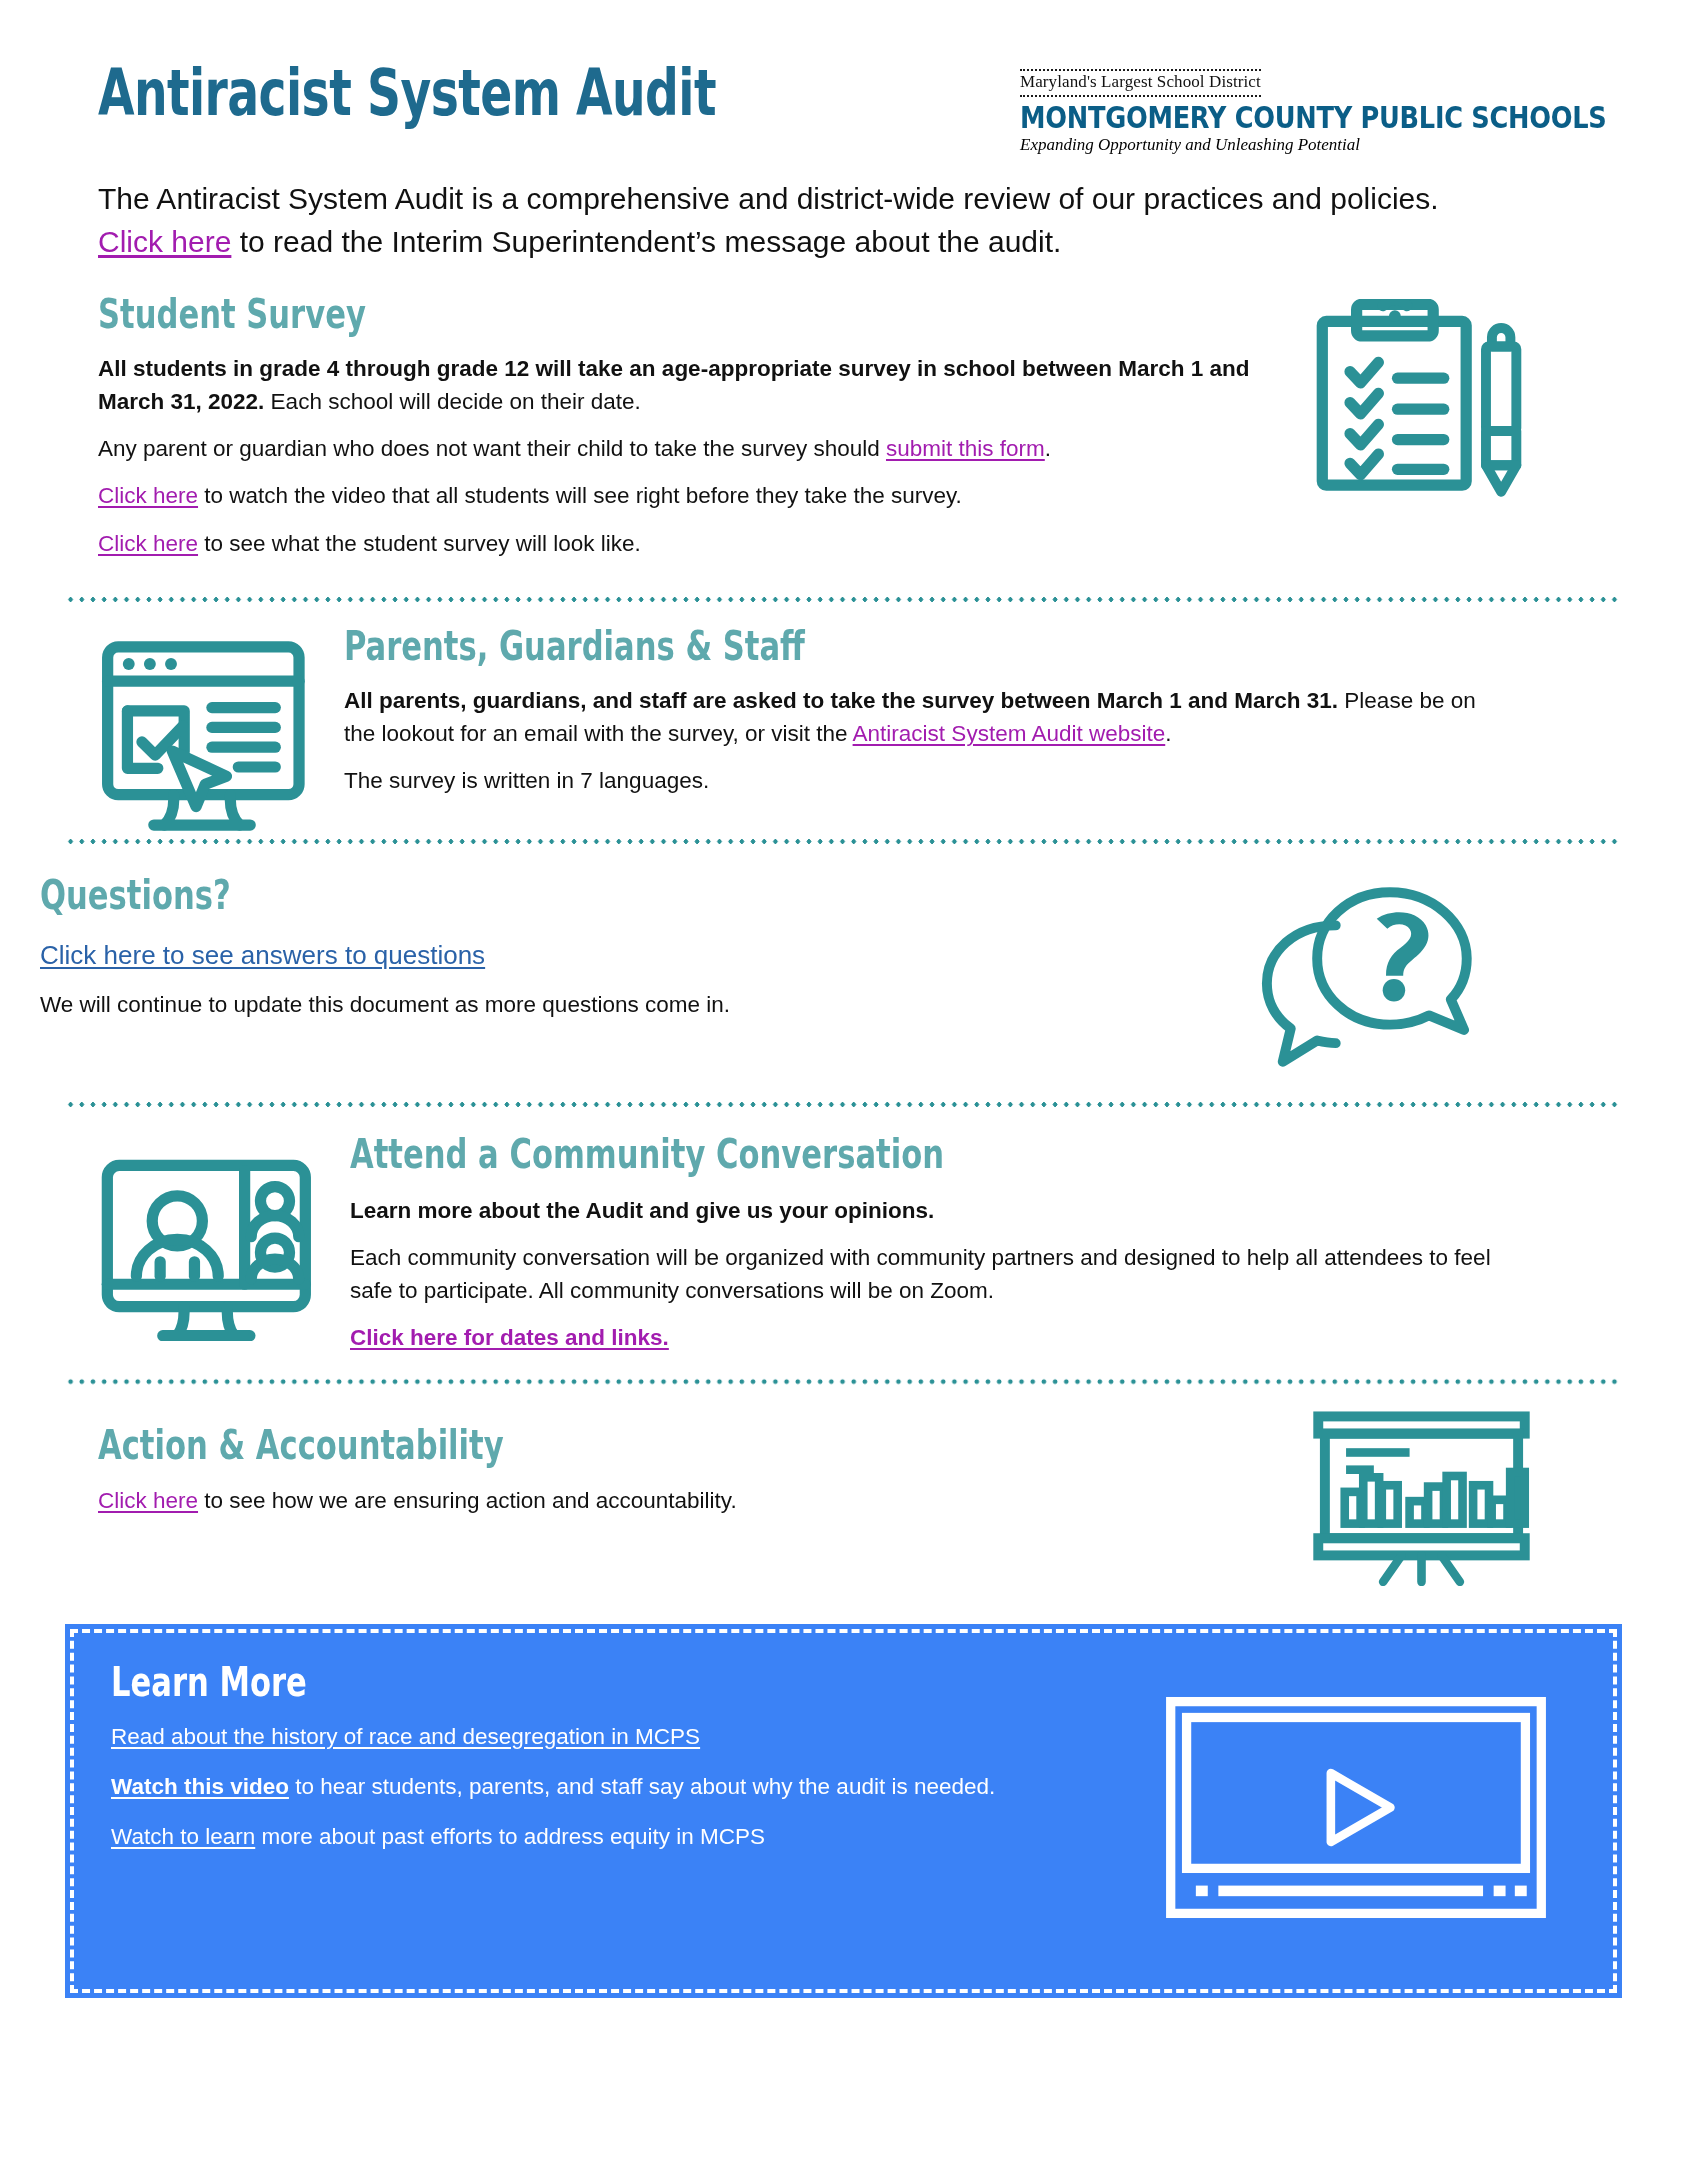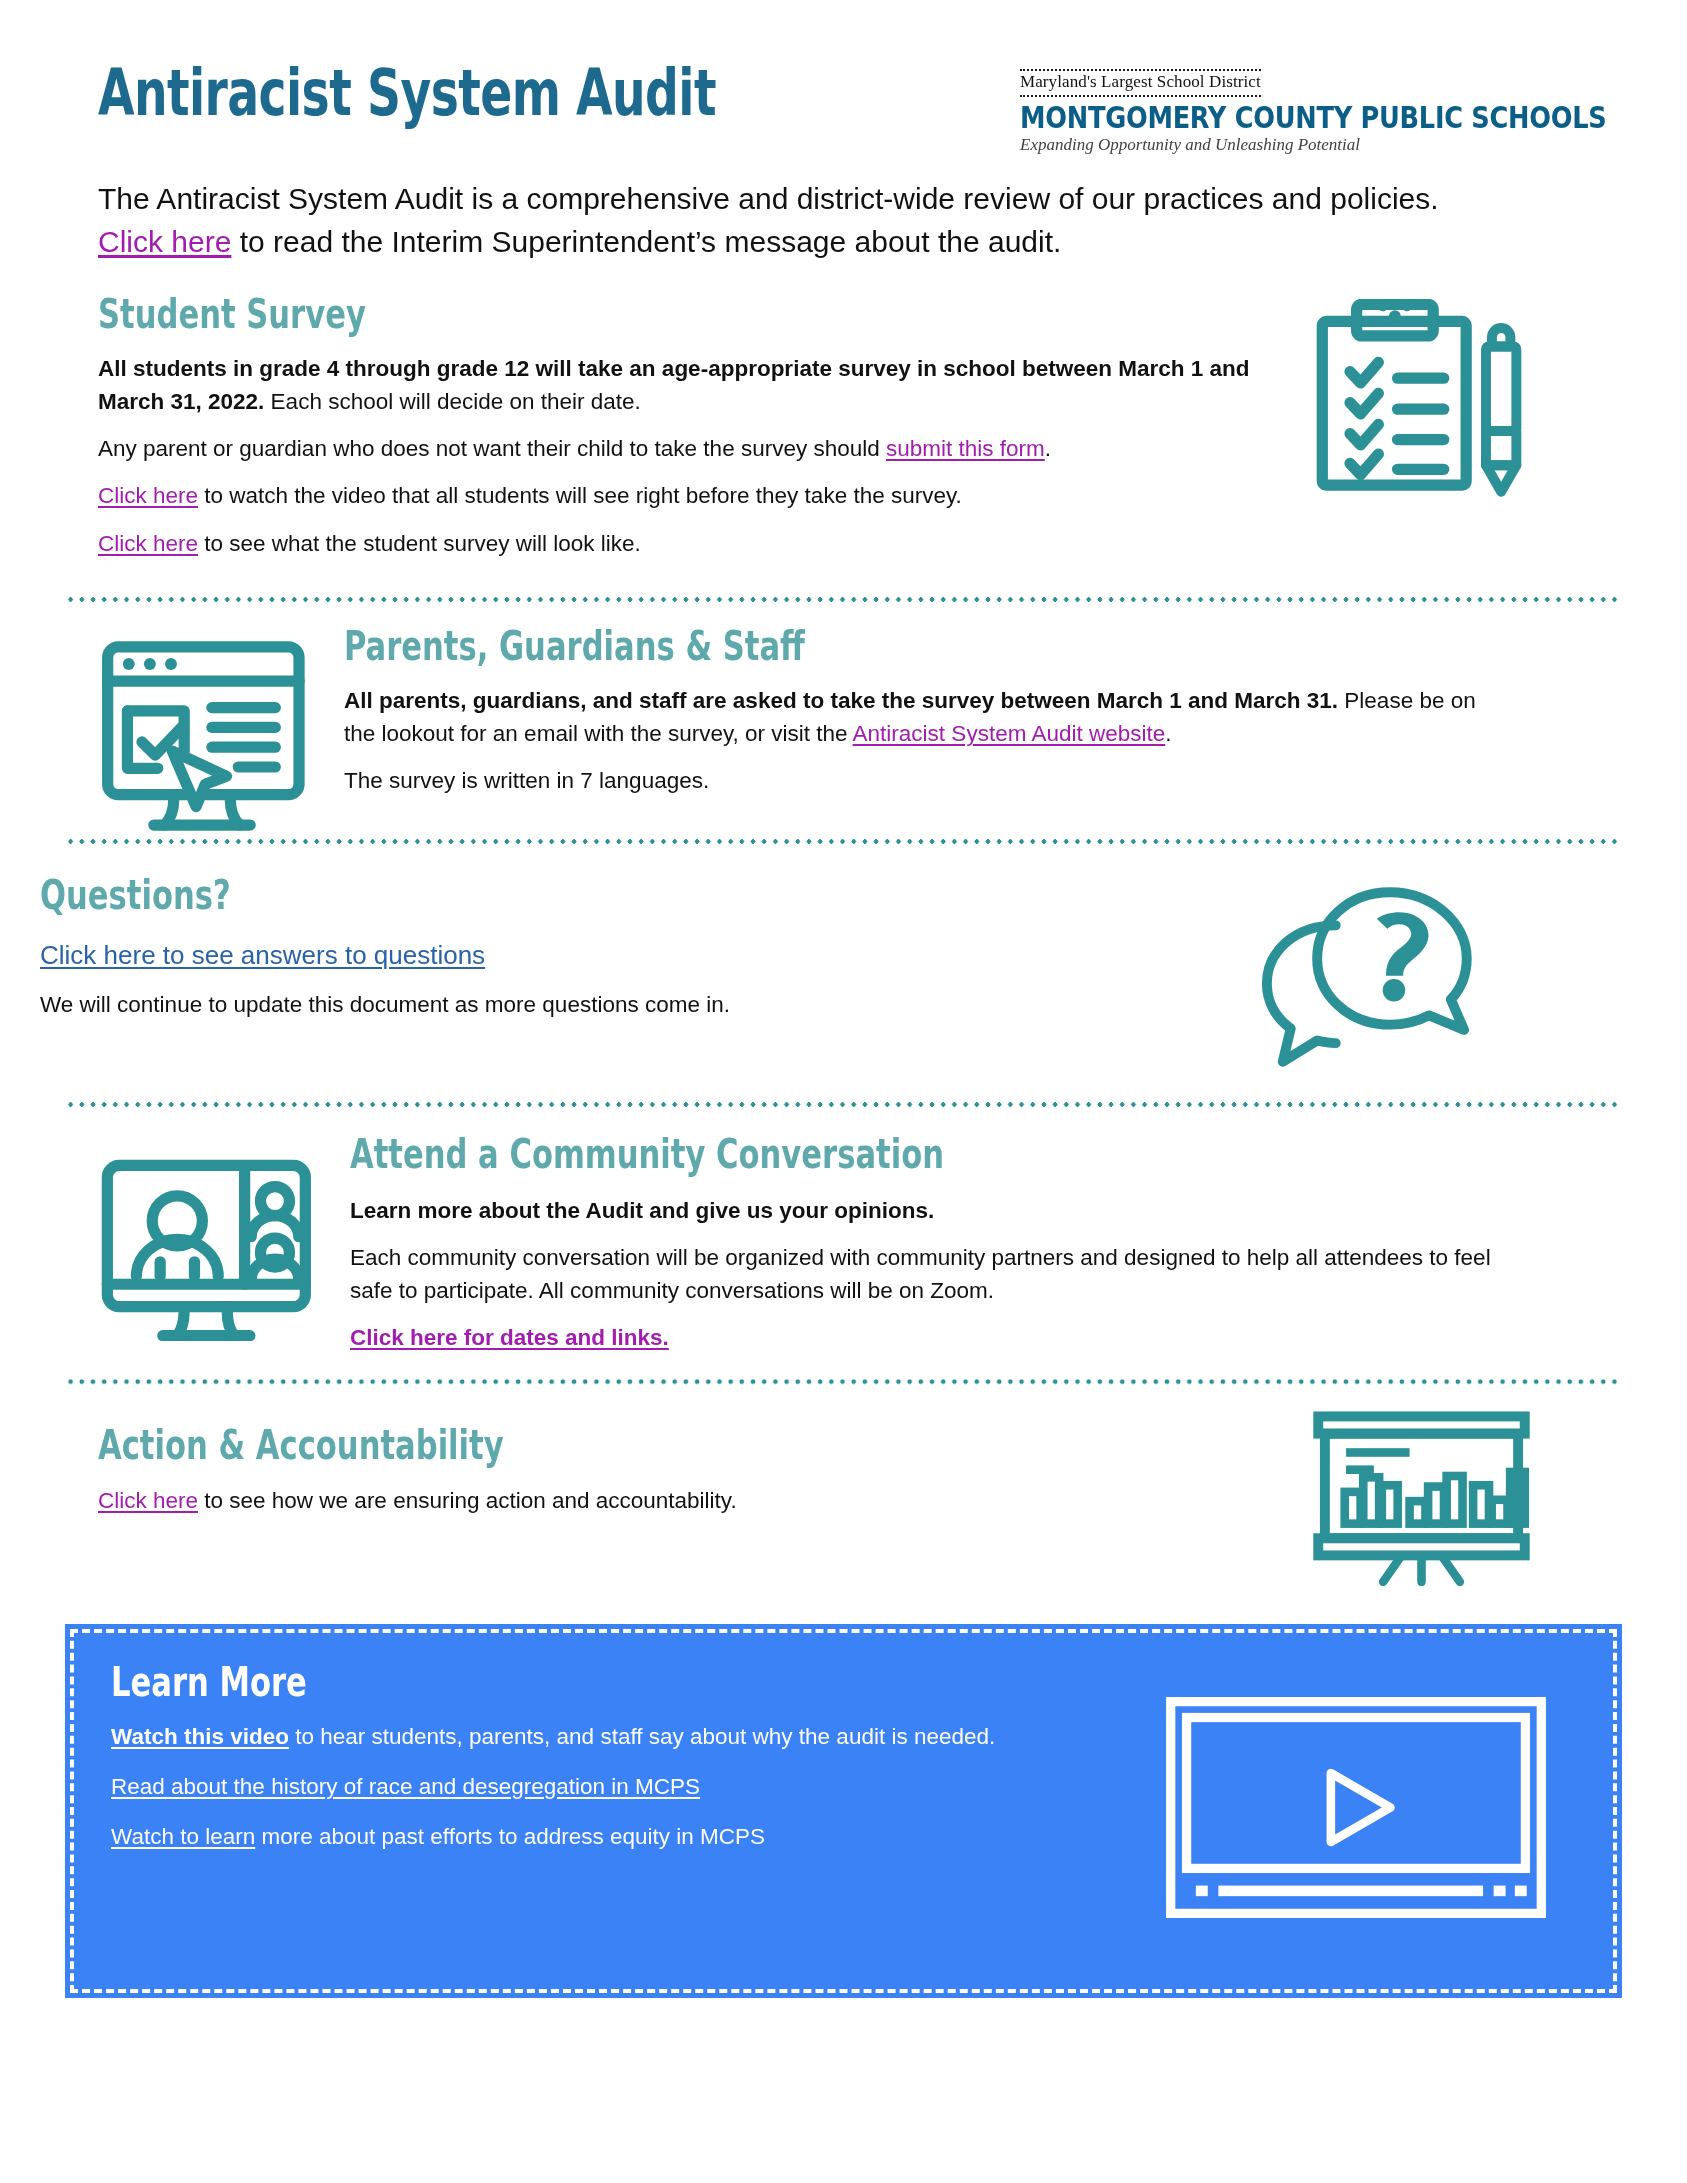--- a/index.html
+++ b/index.html
@@ -72,21 +72,21 @@
     letter-spacing: -0.3px;
     white-space: nowrap;
     transform: scaleX(0.95);
     transform-origin: left center;
     line-height: 1.1;
   }
   .logo-slogan {
     font-family: "Liberation Serif", serif;
     font-style: italic;
     font-size: 17px;
-    color: #404040;
+    color: #000000;
     white-space: nowrap;
     margin-top: 1.3px;
   }
 
   
   .content {
     position: relative;
     padding: 0 98px;
   }
   .intro {
@@ -438,25 +438,25 @@
         </svg>
       </div>
     </div>
   </div>
 
   <div style="margin-top:38px;">
     <div class="learn-box">
       <div class="learn-heading">Learn More</div>
 
       <p>
+        <a>Read about the history of race and desegregation in MCPS </a>
+      </p>
+
+      <p>
         <a class="bold">Watch this video</a><span> to hear students, parents, and staff say about why the audit is needed.</span>
-      </p>
-
-      <p>
-        <a>Read about the history of race and desegregation in MCPS </a>
       </p>
 
       <p>
         <a>Watch to learn</a><span> more about past efforts to address equity in MCPS</span>
       </p>
 
       <div class="video-icon">
         <svg width="384" height="225" viewBox="0 0 580 340">
           <g fill="none" stroke="#ffffff" stroke-width="14">
             <rect x="10" y="10" width="560" height="320"></rect>

